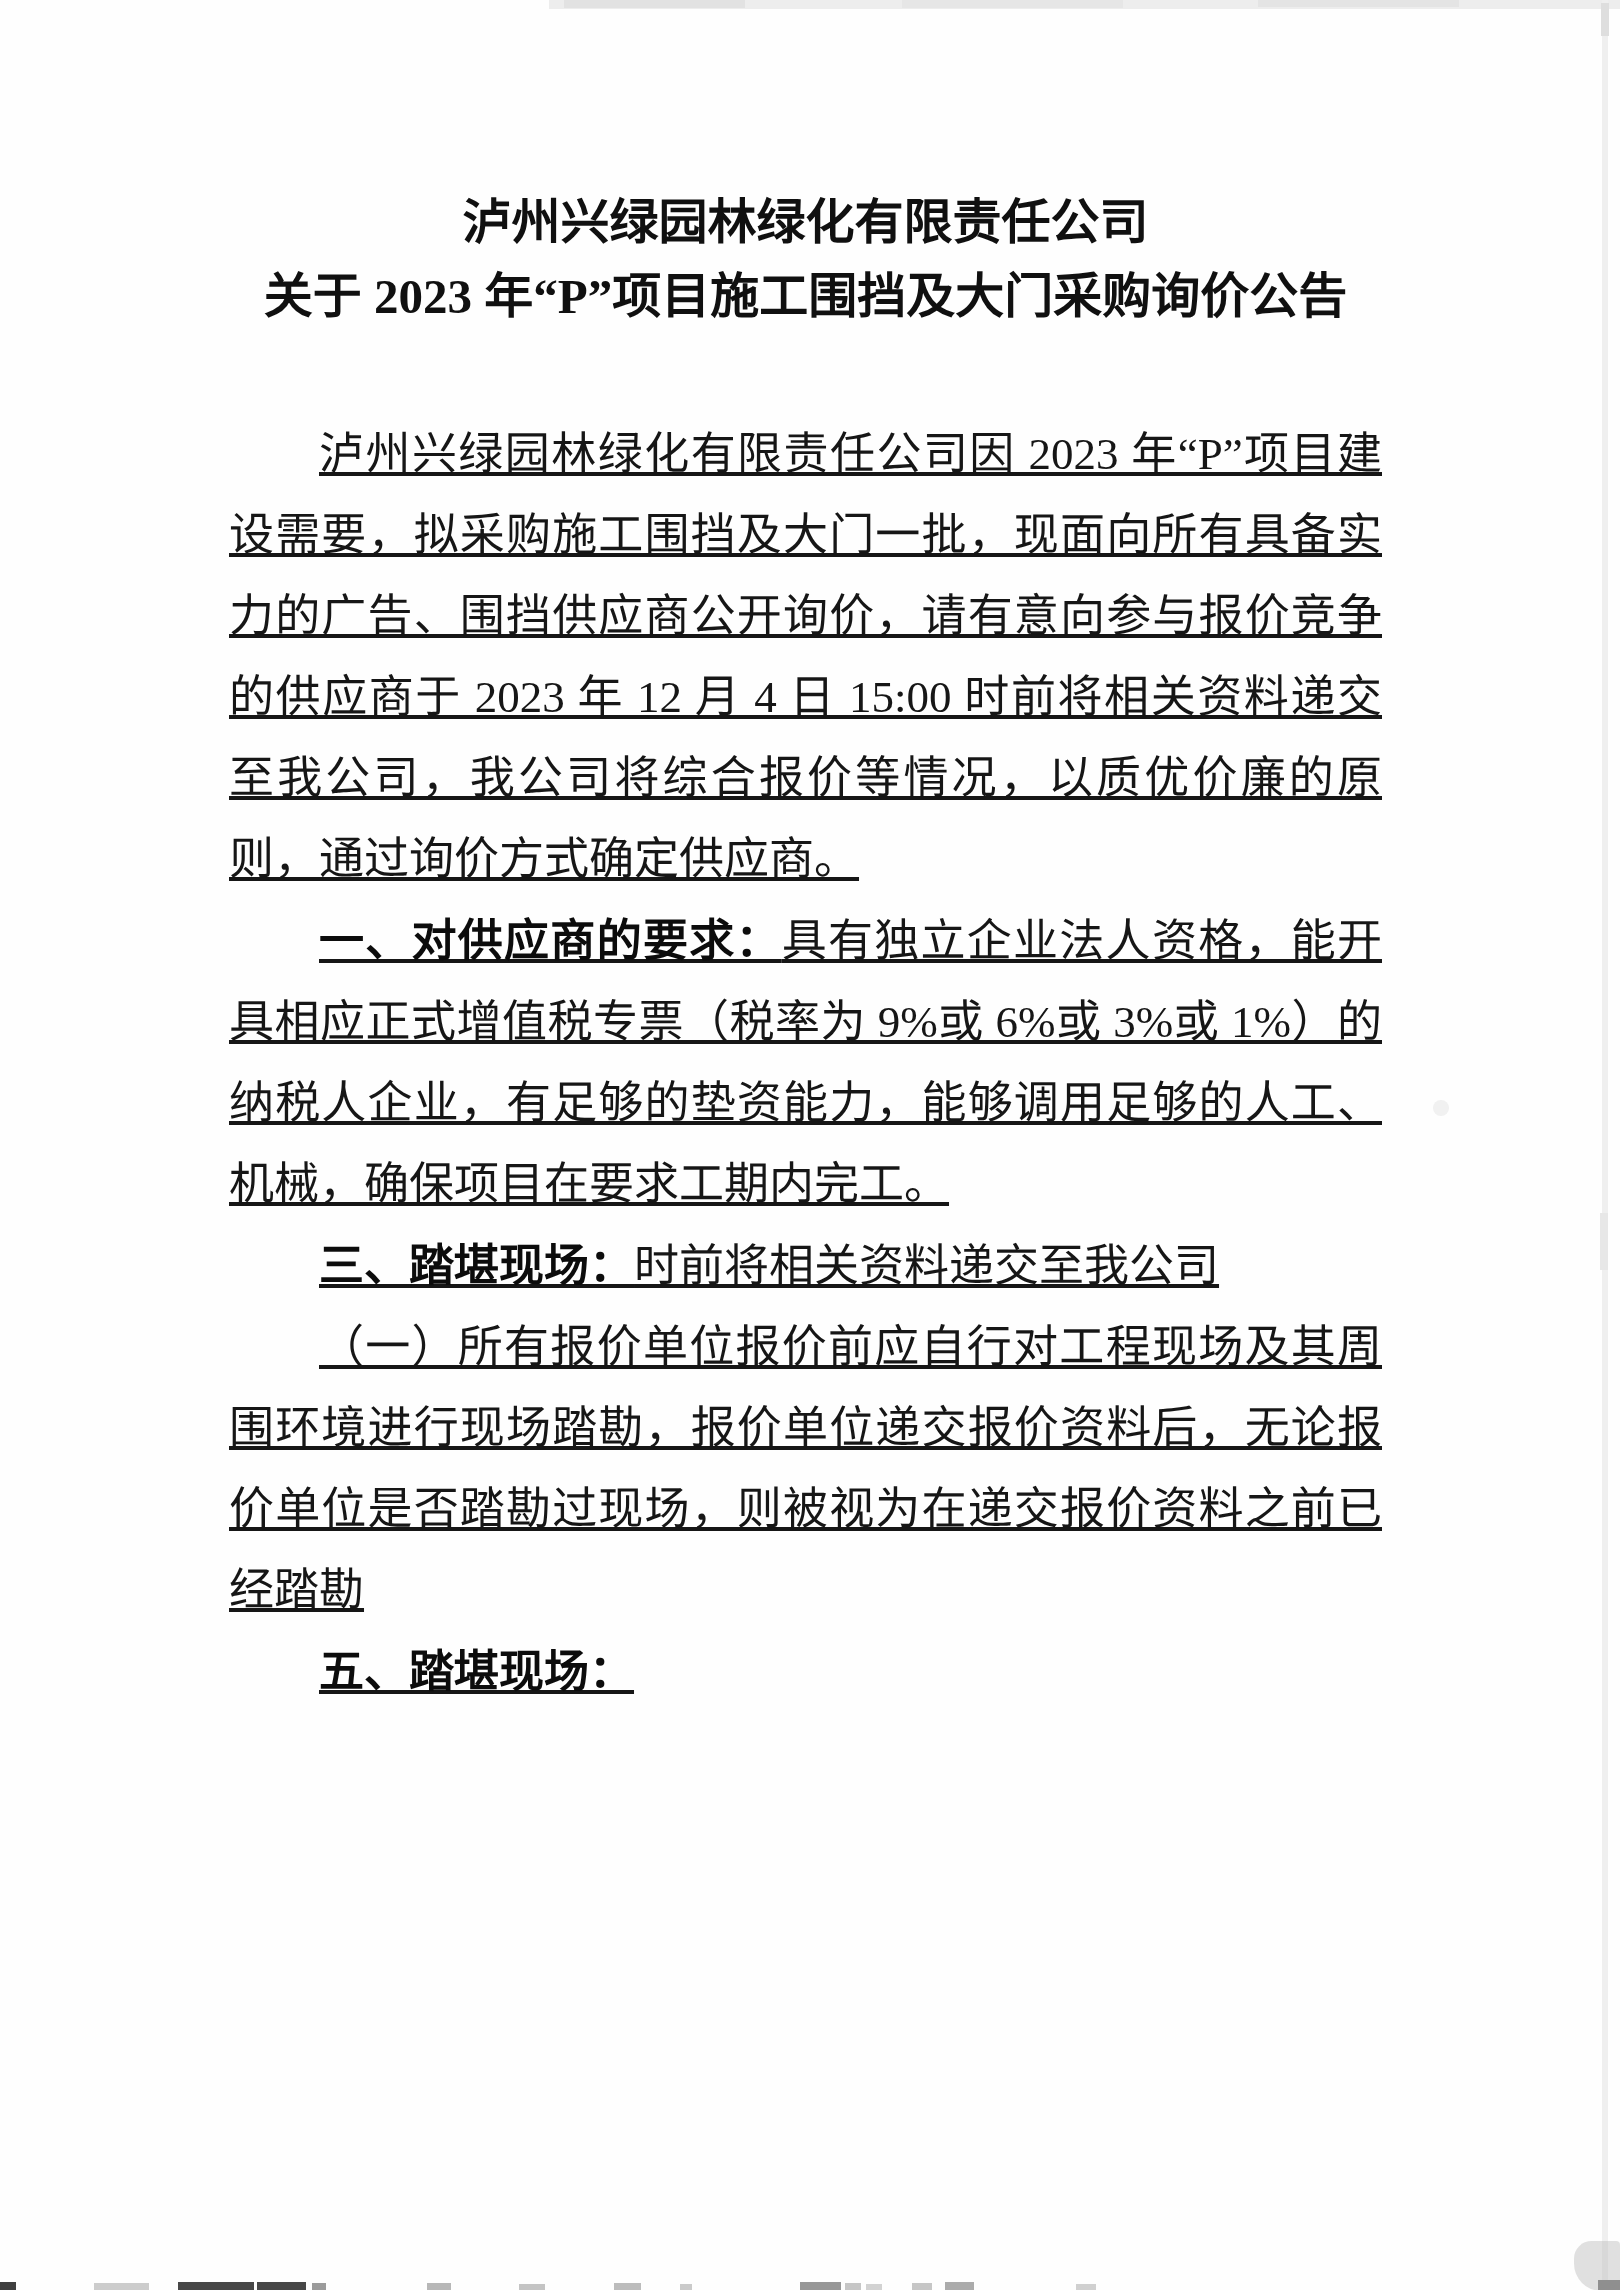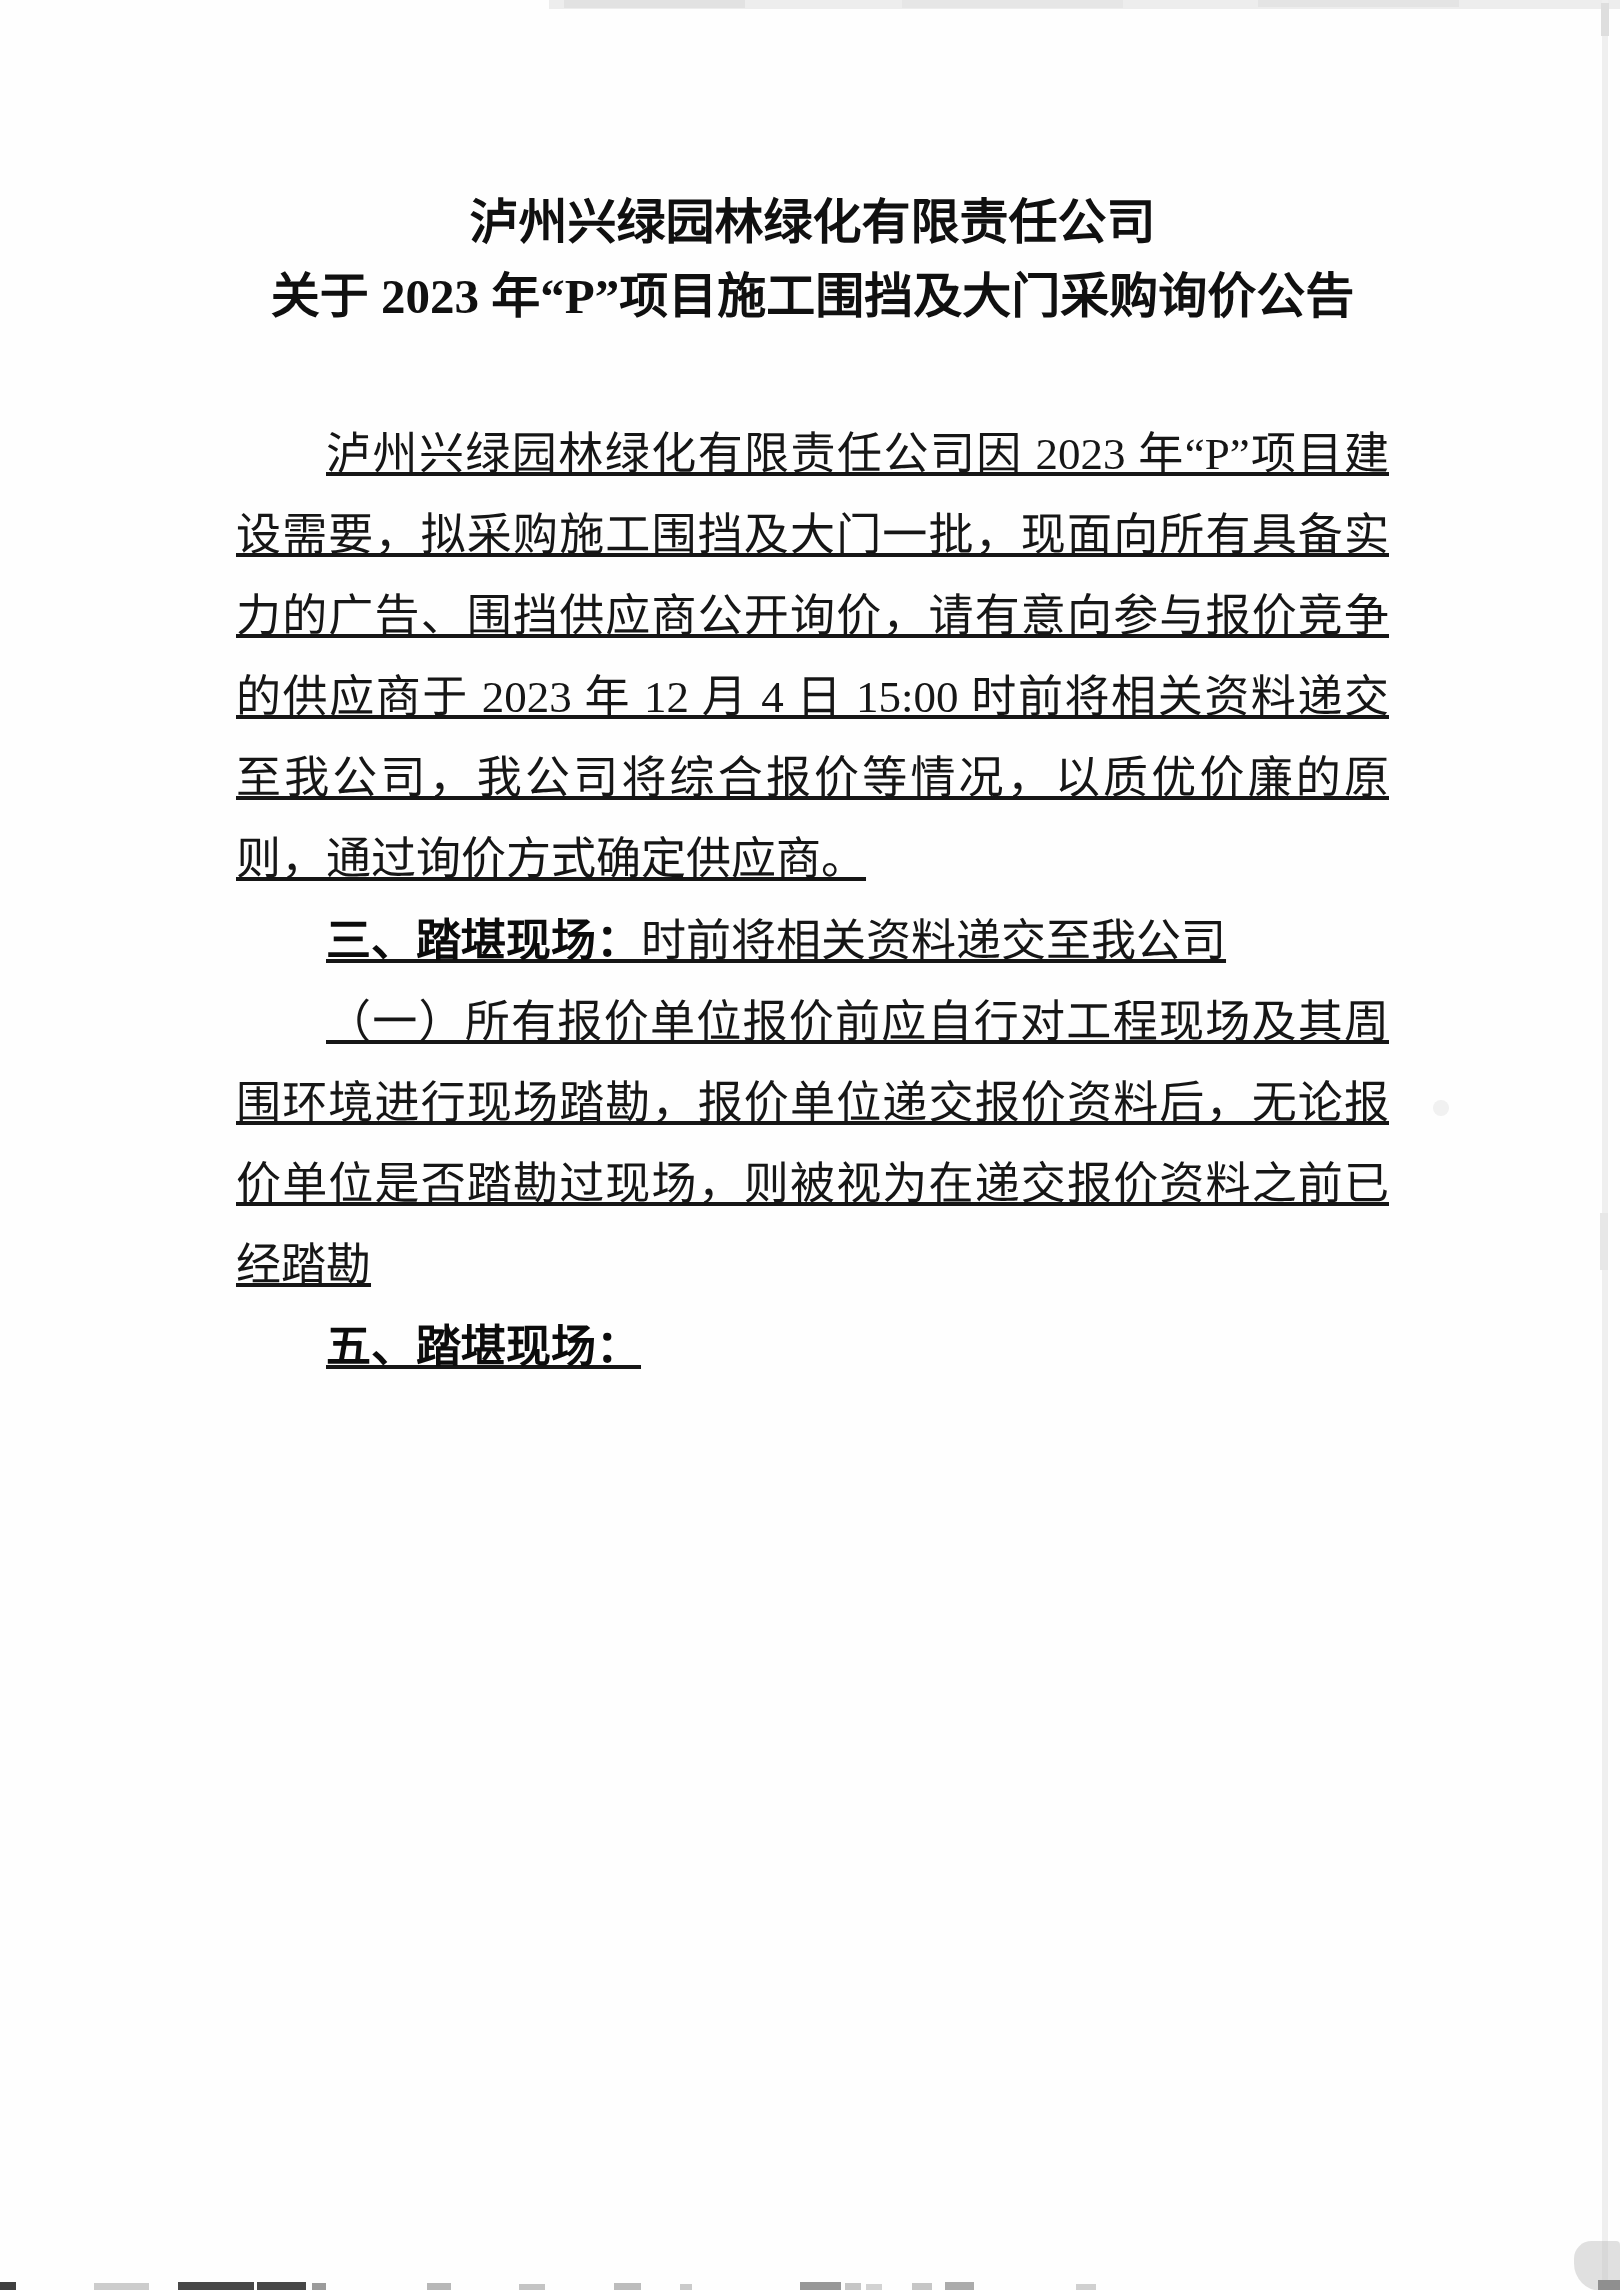--- a/index.html
+++ b/index.html
@@ -10,21 +10,21 @@
   .page {
     position: relative;
     width: 1620px;
     height: 2291px;
     background: #fefefe;
     overflow: hidden;
     color: #1a1a1a;
   }
   .content {
     position: absolute;
-    left: 236px;
+    left: 229px;
     top: 186px;
     width: 1153px;
   }
   .titles {
     text-align: center;
     font-family: "Liberation Serif", serif;
     font-weight: 700;
     font-size: 49px;
     line-height: 74px;
     color: #101010;
@@ -97,20 +97,21 @@
       <div class="dash" style="left: 1598px; width: 22.5px; height: 10.8px; background: rgb(143, 143, 143);"></div>
     </div>
 
   <div class="content">
     <div class="titles">
       <p class="title-line">泸州兴绿园林绿化有限责任公司</p>
       <p class="title-line">关于 2023 年“P”项目施工围挡及大门采购询价公告</p>
     </div>
     <div class="doc-body">
         <p><span class="run">泸州兴绿园林绿化有限责任公司因 2023 年“P”项目建设需要，拟采购施工围挡及大门一批，现面向所有具备实力的广告、围挡供应商公开询价，请有意向参与报价竞争的供应商于 2023 年 12 月 4 日 15:00 时前将相关资料递交至我公司，我公司将综合报价等情况，以质优价廉的原则，通过询价方式确定供应商。</span></p>
+        <p><span class="run run-bold">一、对供应商的要求：</span><span class="run">具有独立企业法人资格，能开具相应正式增值税专票（税率为 9%或 6%或 3%或 1%）的纳税人企业，有足够的垫资能力，能够调用足够的人工、机械，确保项目在要求工期内完工。</span></p>
         <p><span class="run run-bold">三、踏堪现场：</span><span class="run">时前将相关资料递交至我公司</span></p>
         <p><span class="run">（一）所有报价单位报价前应自行对工程现场及其周围环境进行现场踏勘，报价单位递交报价资料后，无论报价单位是否踏勘过现场，则被视为在递交报价资料之前已经踏勘</span></p>
         <p><span class="run run-bold">五、踏堪现场：</span></p>
       </div>
   </div>
 
 </div>
 
 
 </body></html>

